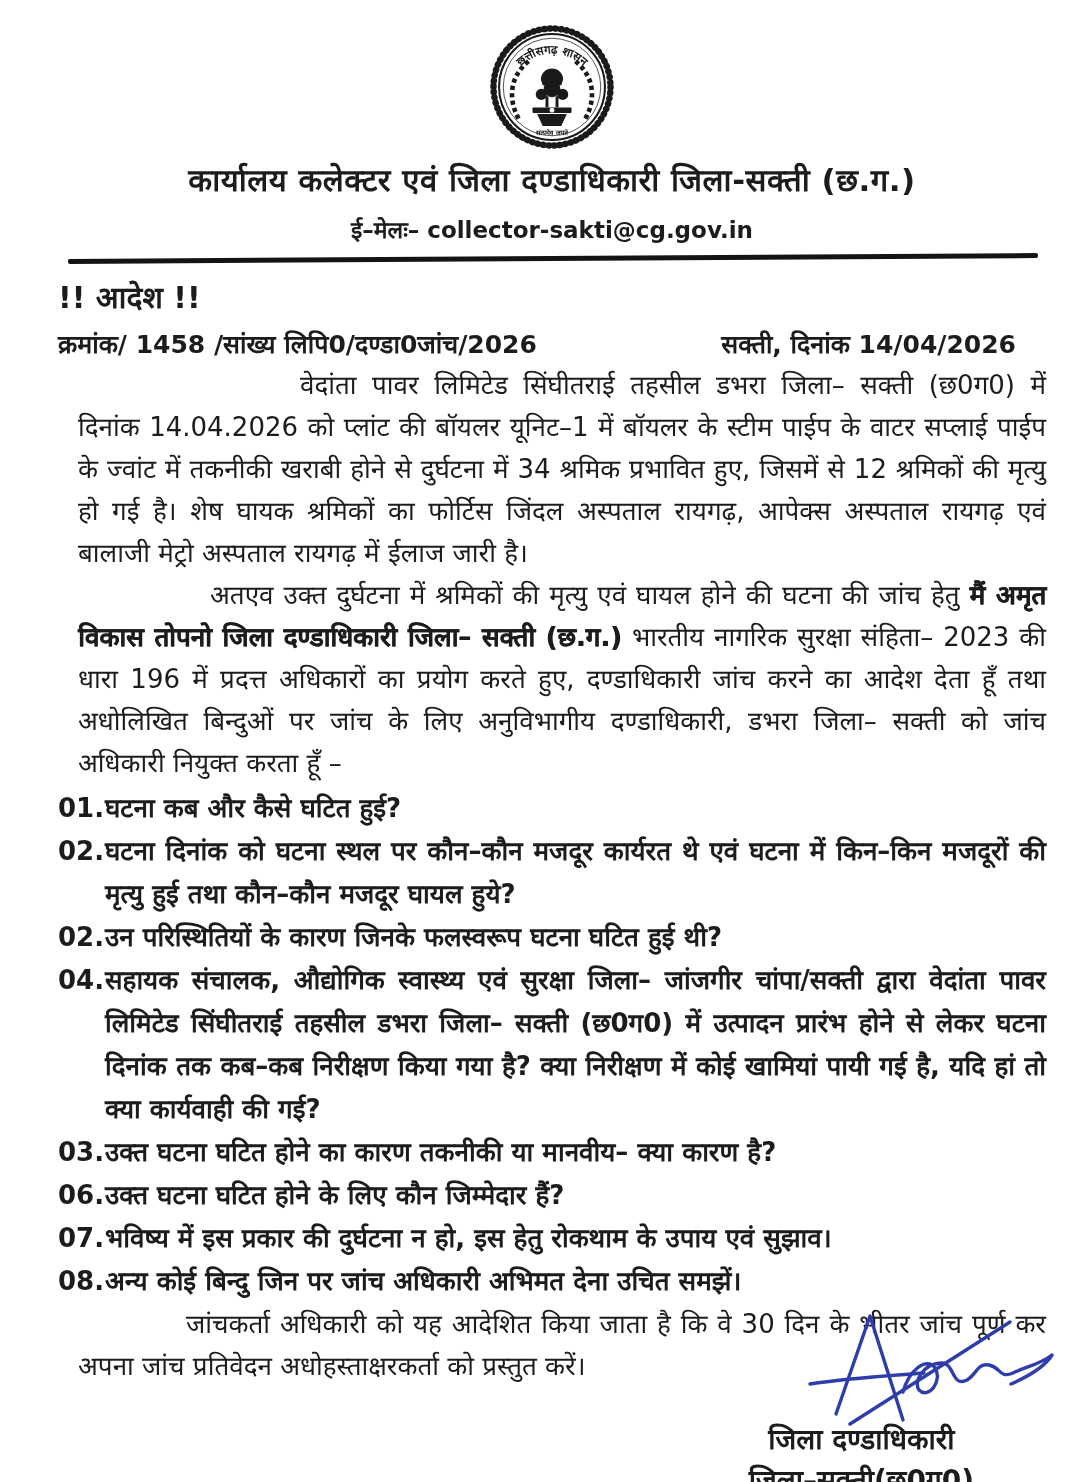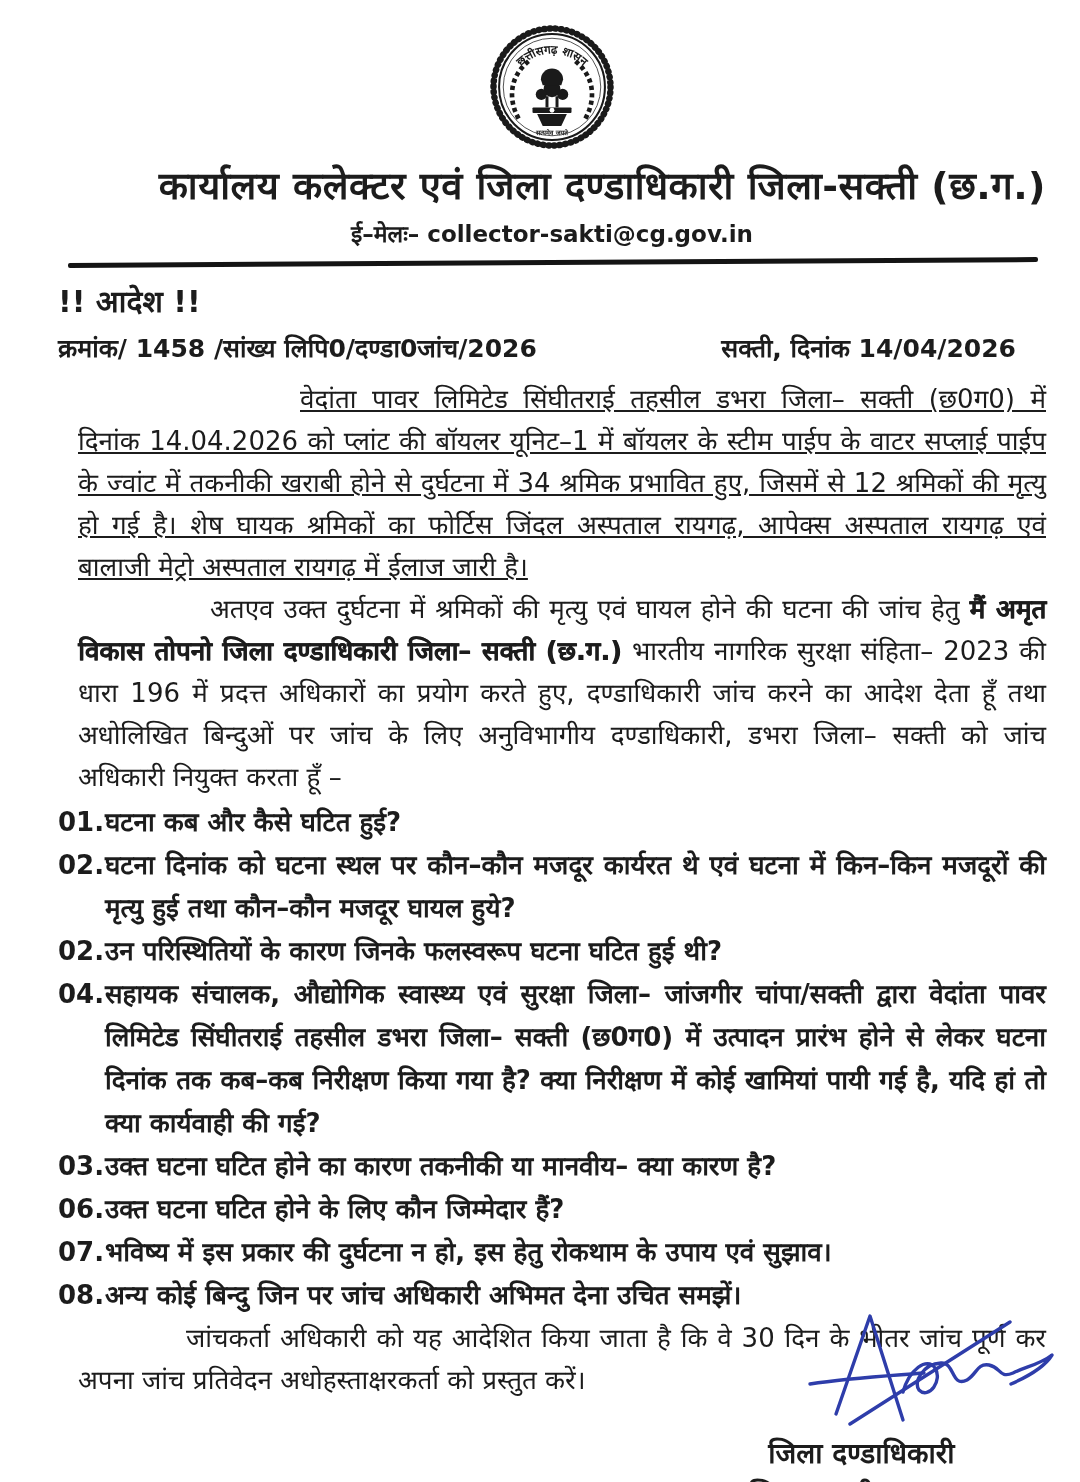--- a/index.html
+++ b/index.html
@@ -9,32 +9,32 @@
     color: #1c1c1c;
     font-family: "DejaVu Sans", sans-serif;
     position: relative;
     overflow: hidden;
   }
   .page { padding: 22px 34px 0 58px; position: relative; }
 
   
   .emblem-wrap { text-align: center; height: 132px; }
   .office-title {
-    text-align: right;
-    font-size: 38px;
+    text-align: center;
+    font-size: 31px;
     font-weight: bold;
     margin-top: 4px;
     letter-spacing: 0.5px;
     white-space: nowrap;
   }
   .email-line {
     text-align: center;
     font-size: 23px;
     font-weight: bold;
-    margin-top: 7px;
+    margin-top: 13px;
   }
   .rule {
     height: 5px;
     background: #141414;
     margin: 11px 8px 0 10px;
     transform: rotate(-0.35deg);
     border-radius: 2px;
   }
   .order-heading {
     text-align: left;
@@ -52,21 +52,21 @@
     align-items: flex-end;
   }
 
   
   .para {
     font-size: 26px;
     line-height: 42px;
     text-align: justify;
     margin: 0 0 0 20px;
   }
-  .para1 { text-indent: 222px; margin-top: 14px; text-decoration: underline; }
+  .para1 { text-indent: 222px; margin-top: 4px; }
   .para2 { text-indent: 132px; }
   .bold-seg { font-weight: bold; text-shadow: 0.5px 0 currentColor; }
 
   
   .points { margin-top: 3px; }
   .point { display: flex; font-size: 26px; line-height: 43px; font-weight: bold; }
   .point-no { width: 47px; flex: none; }
   .point-text { flex: 1; text-align: justify; }
 
   .closing { text-indent: 108px; }

